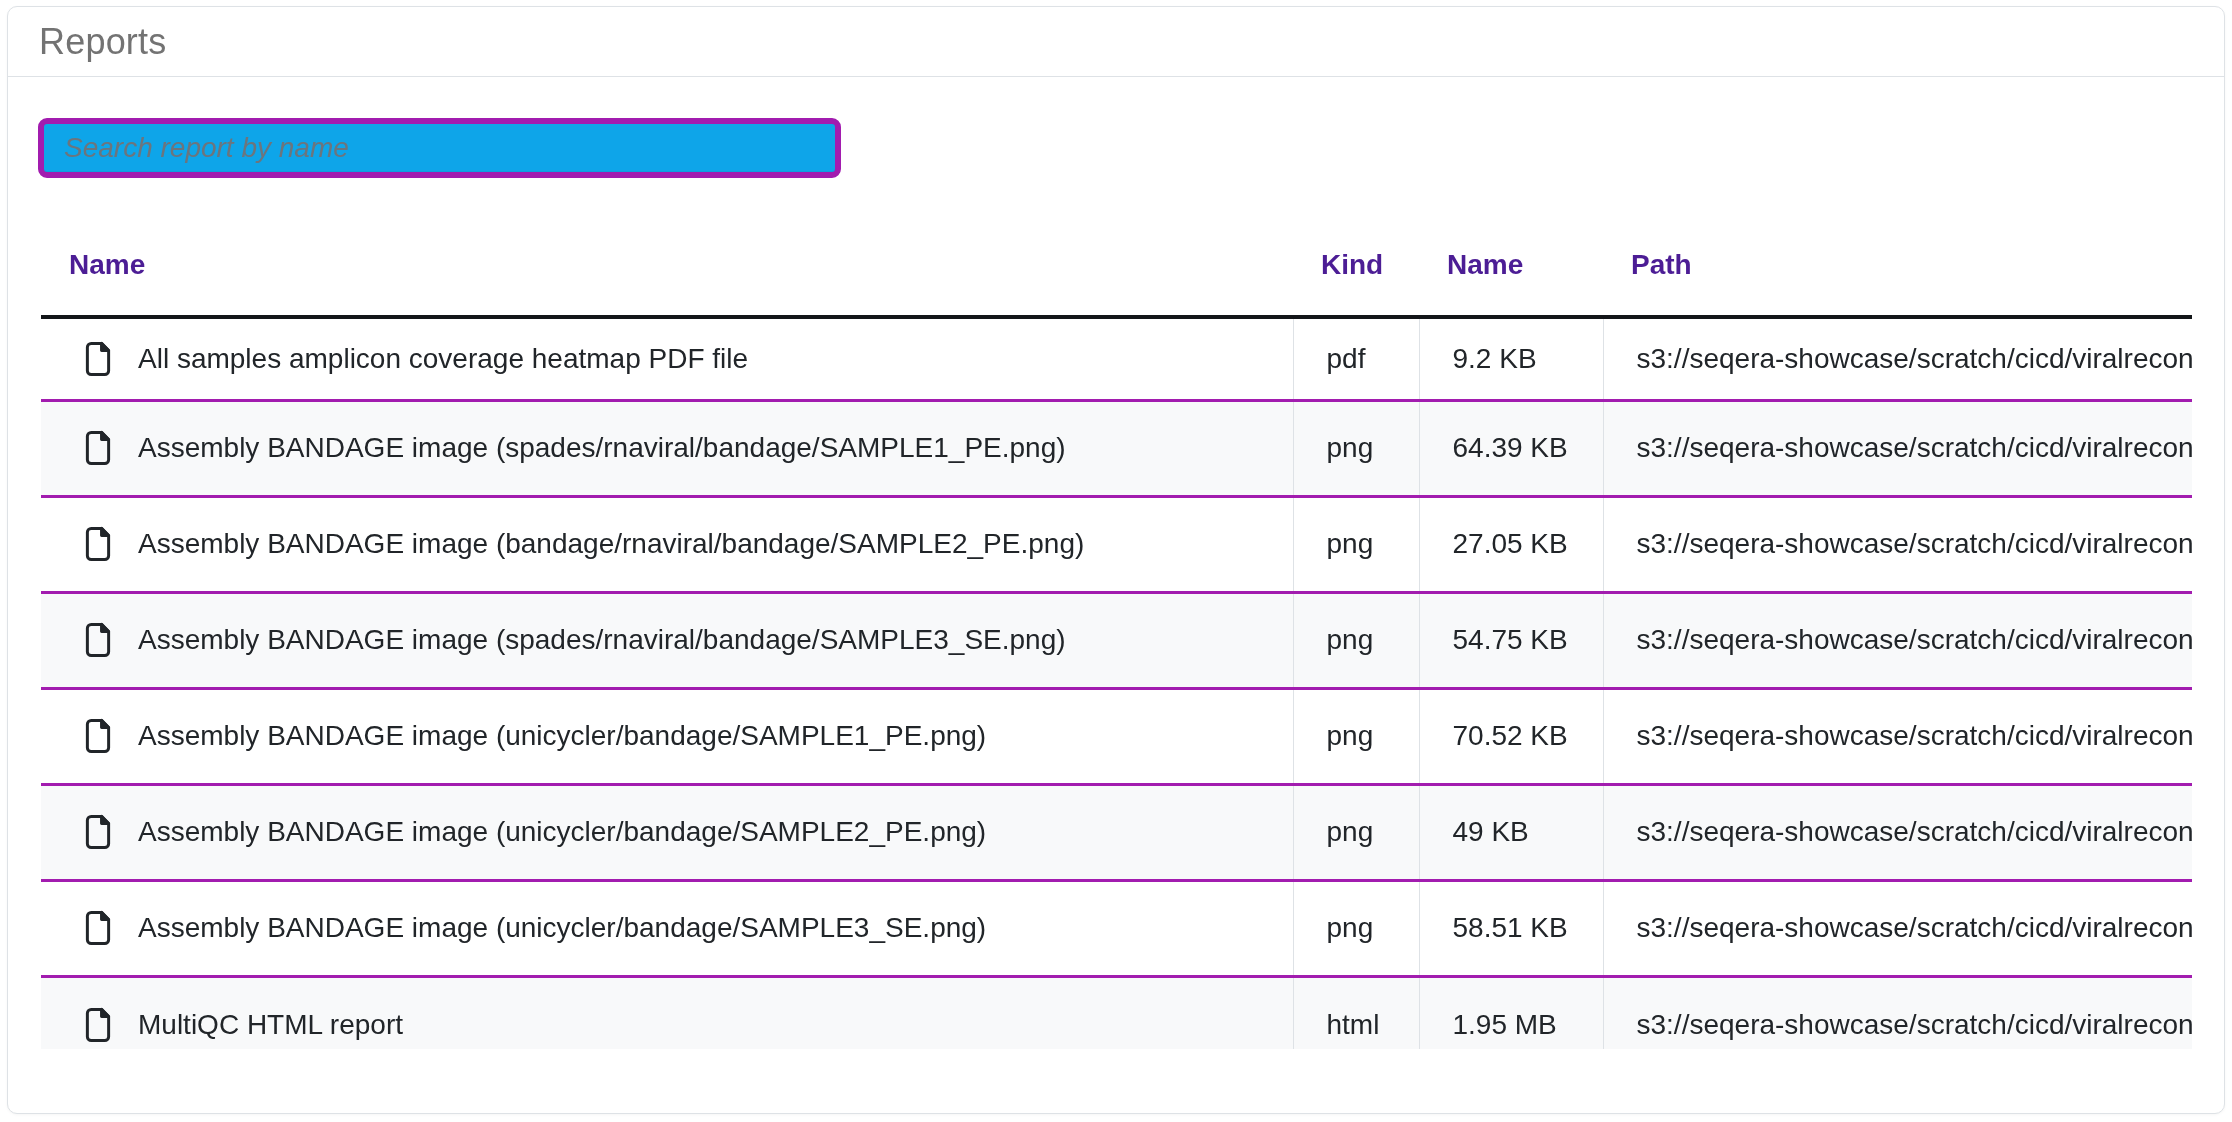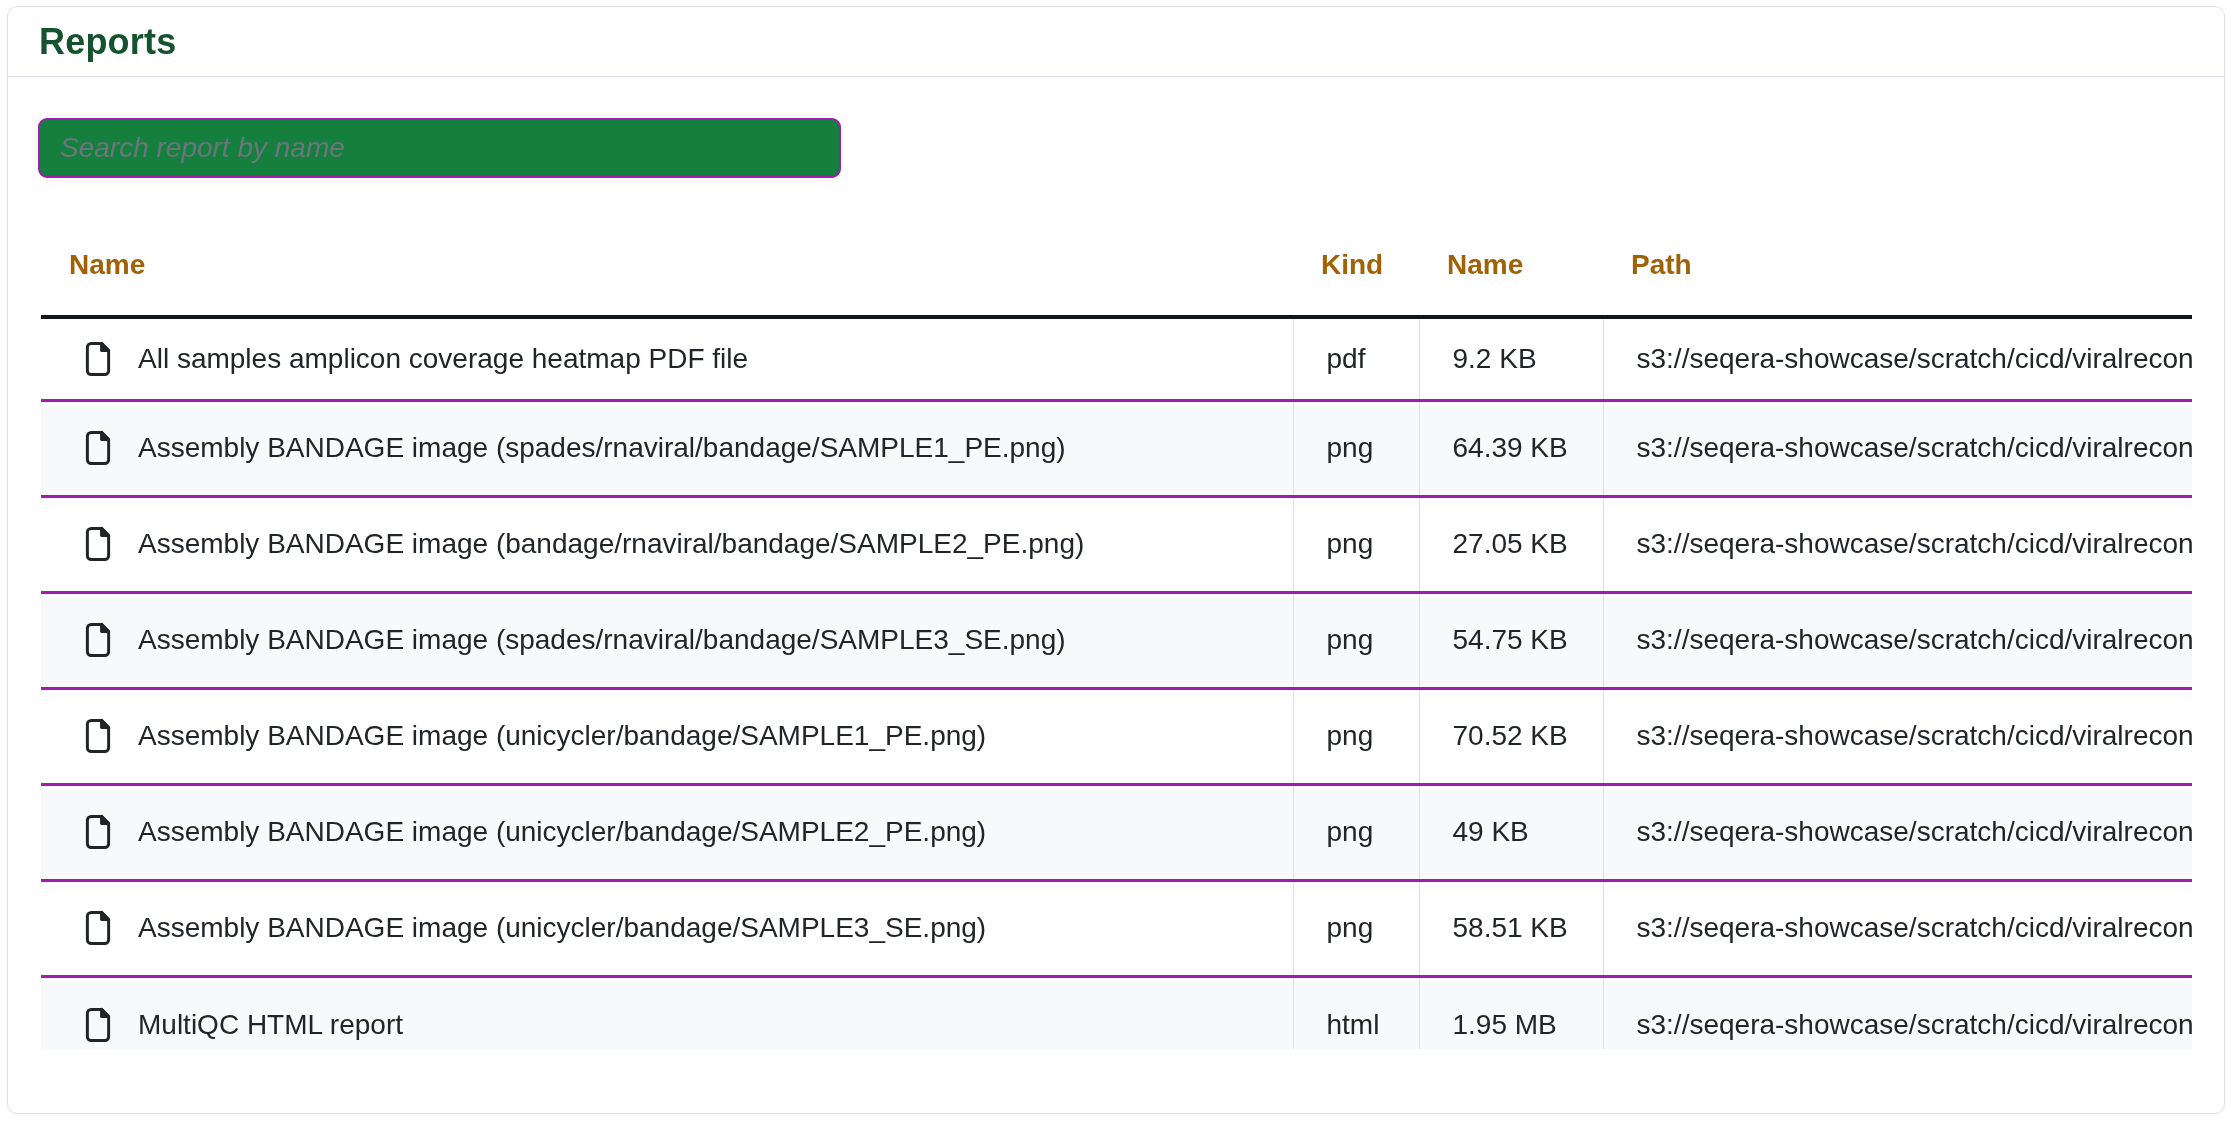--- a/index.html
+++ b/index.html
@@ -5,37 +5,37 @@
   * { box-sizing: border-box; margin: 0; padding: 0; }
   html, body { width: 2232px; height: 1122px; background: #fff; overflow: hidden;
     font-family: "Liberation Sans", sans-serif; color: #212529; }
 
   .card { position: absolute; left: 7px; top: 6px; width: 2218px; height: 1108px;
     background: #fff; border: 1px solid #dee2e6; border-radius: 10px;
     box-shadow: 0 1px 3px rgba(0,0,0,.04); overflow: hidden; }
 
   .card-header { height: 70px; border-bottom: 1px solid #dee2e6;
     display: flex; align-items: center; padding-left: 31px; }
-  .card-header h2 { font-size: 36px; font-weight: 700; letter-spacing: .2px; color: #14532d; }
+  .card-header h2 { font-size: 36px; font-weight: 400; letter-spacing: .2px; color: #737373; }
 
   .card-body { padding: 41px 33px 0 33px; }
 
   .search { display: block; width: 803px; height: 60px; margin-left: -3px;
-    border: 2px solid #a21caf; border-radius: 9px; background: #15803d;
+    border: 6px solid #a21caf; border-radius: 9px; background: #0ea5e9;
     padding: 0 20px; font-family: "Liberation Sans", sans-serif;
     font-size: 28px; font-style: italic; color: #212529; outline: none;
     box-shadow: inset 0 -1px 0 rgba(0,0,0,.04); }
   .search::placeholder { color: #6c757d; font-style: italic; opacity: 1; }
 
   .table-clip { margin-top: 36px; width: 2151px; height: 835px; overflow: hidden; }
 
   table { border-collapse: collapse; table-layout: fixed; width: 2460px; }
 
   thead th { height: 103px; vertical-align: middle; text-align: left;
-    padding: 0 0 0 28px; font-size: 28px; font-weight: 700; color: #a16207;
+    padding: 0 0 0 28px; font-size: 28px; font-weight: 700; color: #4c1d95;
     border-bottom: 4px solid #131619; white-space: nowrap; }
 
   tbody td { height: 96px; vertical-align: middle; font-size: 28px;
     white-space: nowrap; overflow: hidden; }
   tbody tr:first-child td { height: 83px; }
   tbody tr:nth-child(even) { background: #f8f9fa; }
   tbody tr:not(:first-child) td { border-top: 3px solid #a21caf; }
   tbody td + td { border-left: 1px solid #dee2e6; }
 
   td.c-kind, td.c-size, td.c-path { padding-left: 33px; }

